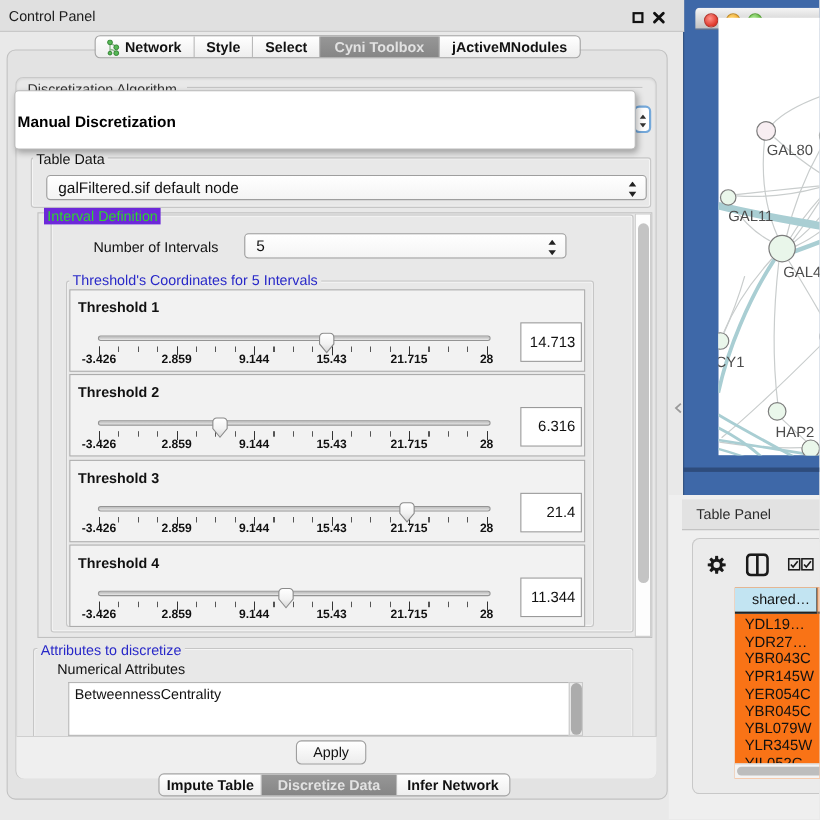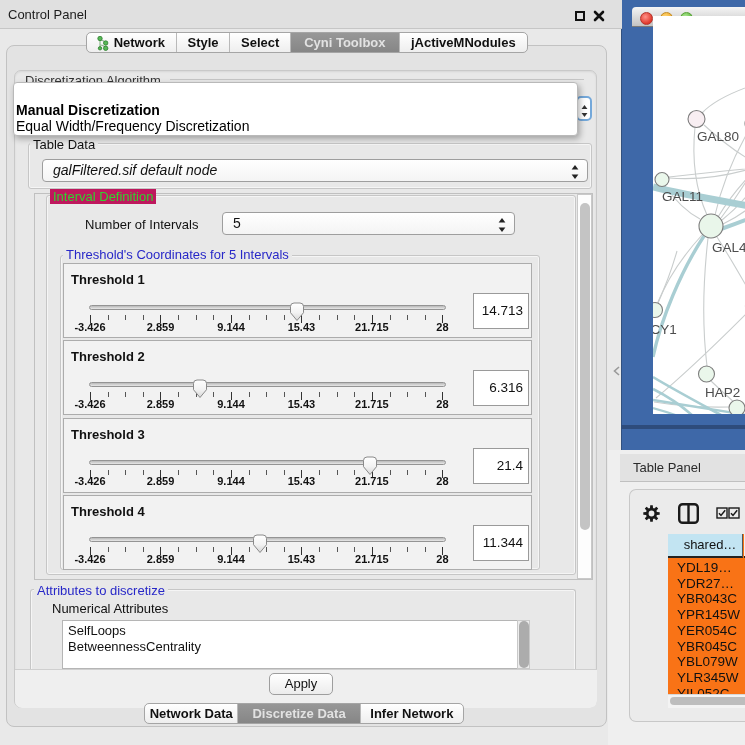--- a/index.html
+++ b/index.html
@@ -259,32 +259,32 @@
 <div class="abs" style="left:25px;top:73px;font-size:13px;color:#333;">Discretization Algorithm</div>
 <div class="abs" style="left:170px;top:79px;width:414px;height:1px;background:#c6c6c6;"></div>
 <div class="abs" style="left:576px;top:96px;width:16px;height:25px;background:#fff;border:2px solid #74a8da;border-radius:5px;"></div>
 <div class="abs" style="left:581px;top:103px;"><svg width="7" height="12" viewBox="0 0 8 14">
       <path d="M4 0 L7.4 4.6 L0.6 4.6 Z" fill="#333"></path>
       <path d="M4 14 L7.4 9.4 L0.6 9.4 Z" fill="#333"></path>
     </svg></div>
 
 <div class="group" style="left:28px;top:143px;width:564px;height:46px;"></div>
 <div class="glabel" style="left:30px;top:137px;background:#e8e8e8;color:#111;">Table Data</div>
-<div class="combo" style="left:42px;top:159px;width:546px;font-style:italic;">galFiltered.sif default node
+<div class="combo" style="left:42px;top:159px;width:546px;">galFiltered.sif default node
   <span class="arr"><svg width="8" height="14" viewBox="0 0 8 14">
         <path d="M4 0 L7.4 4.6 L0.6 4.6 Z" fill="#222"></path>
         <path d="M4 14 L7.4 9.4 L0.6 9.4 Z" fill="#222"></path>
       </svg></span></div>
 
 <div class="abs" style="left:34px;top:193px;width:559px;height:387px;border:1px solid #c0c0c0;"></div>
 <div class="sbtrack" style="left:577px;top:194px;width:15px;height:385px;"></div>
 <div class="sbthumb" style="left:579.5px;top:203px;width:10px;height:327px;"></div>
 
 <div class="group" style="left:46px;top:195px;width:530px;height:380px;"></div>
-<div class="glabel" style="left:50px;top:189px;background:#be185d;color:#2fd32f;">Interval Definition</div>
+<div class="glabel" style="left:40px;top:189px;background:#6d28d9;color:#2fd32f;">Interval Definition</div>
 
 <div class="abs bold" style="left:85px;top:217px;font-size:13px;color:#111;">Number of Intervals</div>
 <div class="combo" style="left:222px;top:212px;width:293px;">5<span class="arr"><svg width="8" height="14" viewBox="0 0 8 14">
         <path d="M4 0 L7.4 4.6 L0.6 4.6 Z" fill="#222"></path>
         <path d="M4 14 L7.4 9.4 L0.6 9.4 Z" fill="#222"></path>
       </svg></span></div>
 
 <div class="group" style="left:60px;top:255px;width:480px;height:315px;"></div>
 <div class="glabel" style="left:63px;top:247px;background:#e8e8e8;color:#2828c8;">Threshold's Coordinates for 5 Intervals</div>
 
@@ -378,36 +378,34 @@
     <span class="tl" style="left:167px">9.144</span>
     <span class="tl" style="left:237.4px">15.43</span>
     <span class="tl" style="left:307.9px">21.715</span>
     <span class="tl" style="left:378.4px">28</span>
 </div>
 
 <div class="group" style="left:30px;top:589px;width:546px;height:83px;border-bottom:none;"></div>
 <div class="glabel" style="left:34px;top:583px;background:#e8e8e8;color:#2828c8;">Attributes to discretize</div>
 <div class="abs bold" style="left:52px;top:601px;font-size:13px;color:#111;">Numerical Attributes</div>
 <div class="abs" id="attrlist">
-  <div>SelfLoops</div>
   <div>BetweennessCentrality</div>
 </div>
 <div class="sbtrack" style="left:517px;top:620px;width:13px;height:49px;background:#ededed;"></div>
 <div class="sbthumb" style="left:518.5px;top:621px;width:10px;height:47px;background:#acacac;"></div>
 
 <div class="abs" id="applypanel">
     <div id="applybtn">Apply</div>
   </div>
 
 <div class="abs tabstrip" id="bottabs">
-  <div class="tab" style="width:94px;">Network Data</div>
+  <div class="tab" style="width:94px;">Impute Table</div>
   <div class="tab sel" style="width:123px;">Discretize Data</div>
   <div class="tab" style="width:103px;">Infer Network</div>
 </div>
 
 <svg class="abs" style="left:612px;top:366px" width="10" height="10" viewBox="0 0 10 10">
     <path d="M7 1 L2.5 5 L7 9" fill="none" stroke="#9a9a9a" stroke-width="1.6"></path>
   </svg>
 
 <div class="abs" id="popup">
   <div class="it1">Manual Discretization</div>
-  <div class="it2">Equal Width/Frequency Discretization</div>
 </div>
 
 </body></html>

